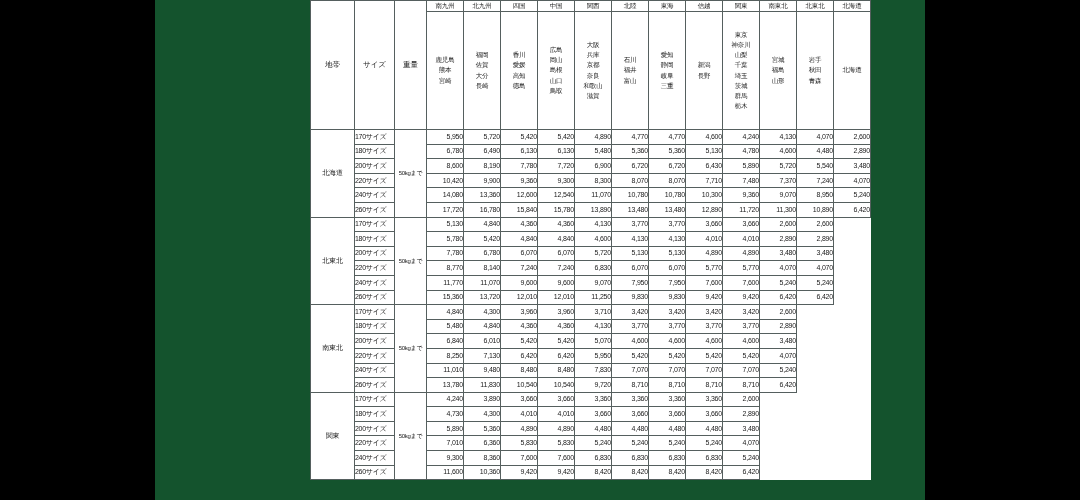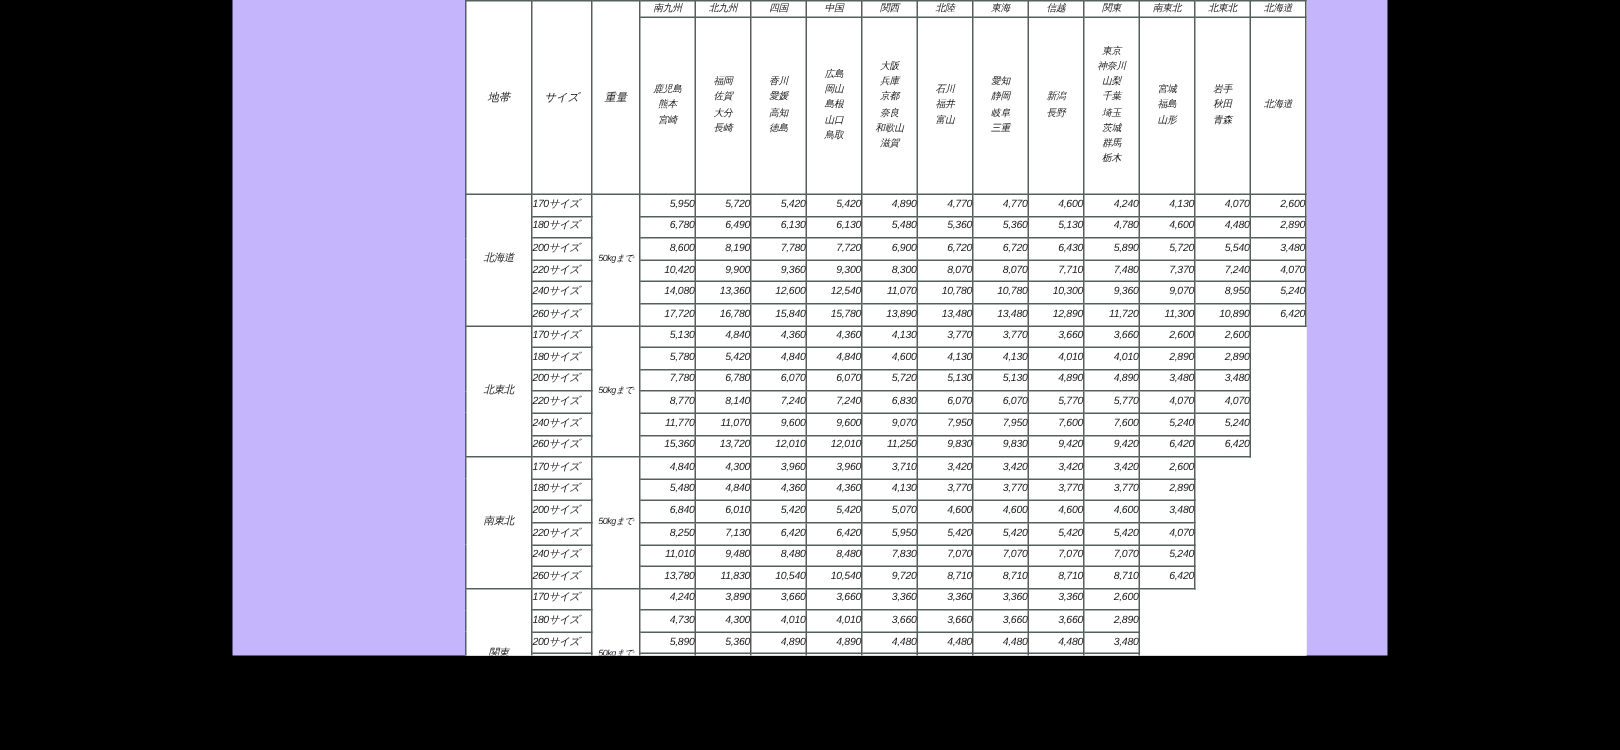--- a/index.html
+++ b/index.html
@@ -12,24 +12,23 @@
   }
   #screen {
     position: relative;
     width: 1080px; height: 500px;
     background: #000000;
   }
   
   #page {
     position: absolute;
     left: 155px; top: 0;
-    width: 770px; height: 437px;
-    background: #c4b5fd;
+    width: 770px; height: 500px;
+    background: #14532d;
     overflow: hidden;
-    font-style: italic;
   }
   #table-wrap {
     position: absolute;
     left: 155px;   
     top: 0px;
     width: 560px;
   }
   table.rate {
     border-collapse: collapse;
     table-layout: fixed;

